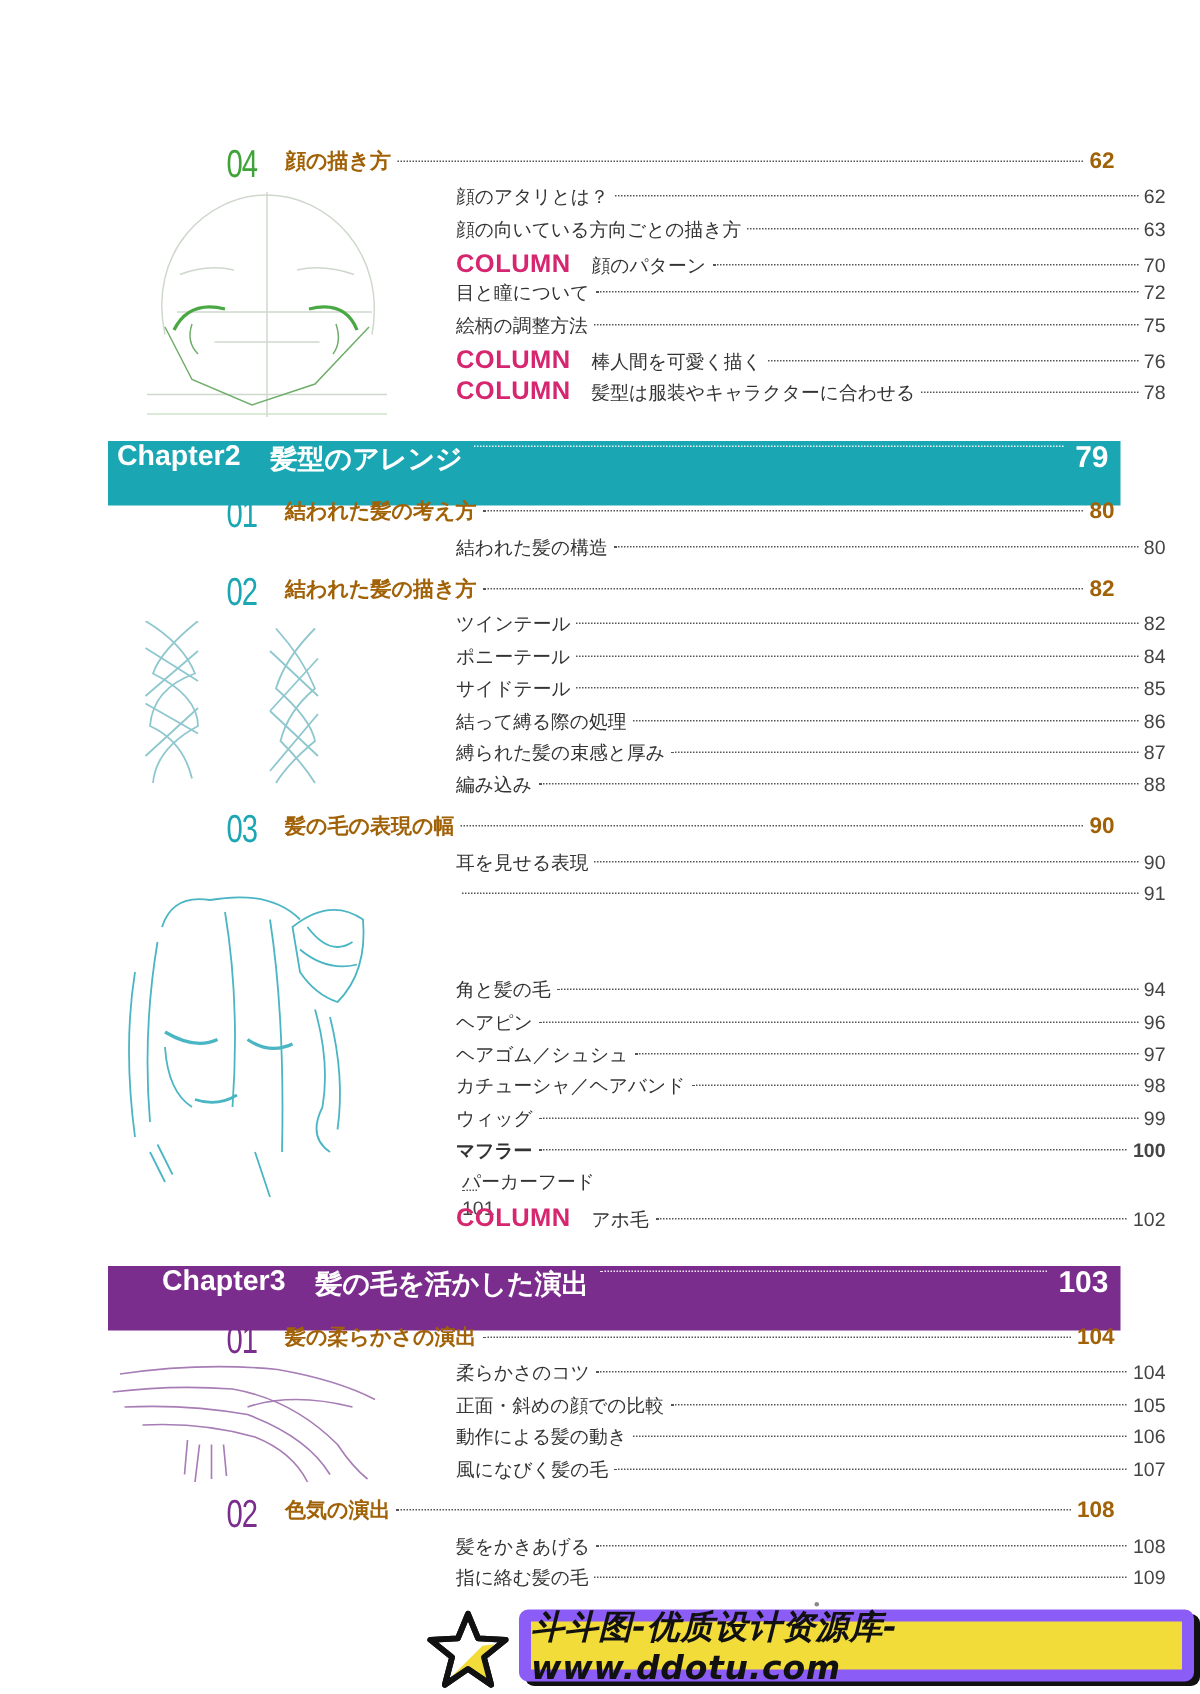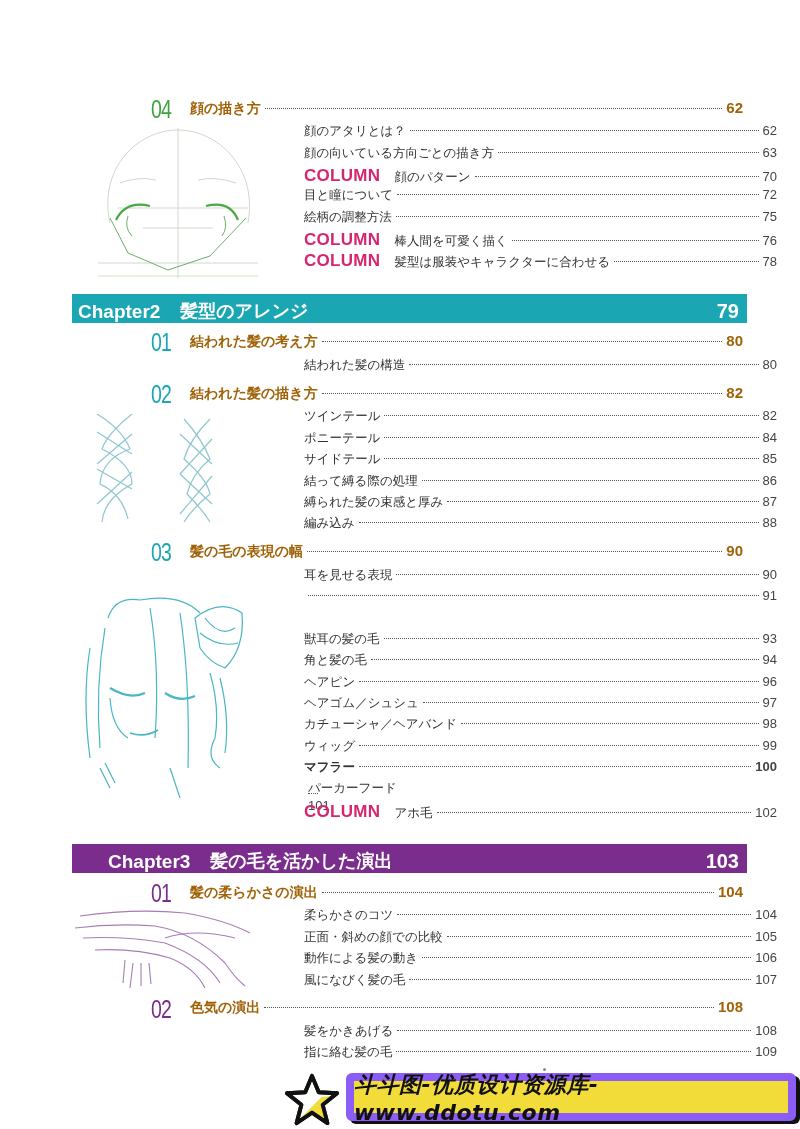--- a/index.html
+++ b/index.html
@@ -15,21 +15,21 @@
   .row .page-num { flex: 0 0 auto; text-align: right; font-family: "Liberation Sans", sans-serif; }
 
   .section-row { left: 190px; width: 553px; height: 22px; font-size: 14px; font-weight: bold; color: #a16207; }
   .section-row .page-num { font-size: 15px; }
   .sub-row { left: 276px; width: 473px; height: 20px; font-size: 12.5px; color: #333; margin-left: 28px; }
   .sub-row .page-num { font-size: 13px; color: #444; }
   .col-tag { font-family: "Liberation Sans", sans-serif; font-weight: bold; font-size: 17px; color: #d6266f; margin-right: 14px; letter-spacing: 0.3px; }
 
   .sec-num { position: absolute; font-family: "Liberation Sans Narrow", "Liberation Sans", sans-serif; font-size: 26px; line-height: 26px; letter-spacing: -1px; transform: scaleX(0.75); transform-origin: left center; }
 
-  .chapter-banner { position: absolute; left: 72px; width: 675px; height: 29px; display: flex; align-items: flex-end; color: #ffffff; padding: 0 8px 0 6px; }
+  .chapter-banner { position: absolute; left: 72px; width: 675px; height: 43px; display: flex; align-items: flex-start; color: #ffffff; padding: 0 8px 0 6px; }
   .chapter-banner .ch-label { font-family: "Liberation Sans", sans-serif; font-size: 19px; font-weight: bold; margin-right: 20px; }
   .chapter-banner .ch-title { font-size: 18px; font-weight: bold; }
   .chapter-banner .ch-leader { flex: 1 1 auto; border-bottom: 1.5px dotted rgba(255,255,255,0.9); margin: 0 8px; transform: translateY(3px); }
   .chapter-banner .ch-page { font-family: "Liberation Sans", sans-serif; font-size: 20px; font-weight: bold; }
 
   .illus { position: absolute; }
 
   
   .wm-star { position: absolute; left: 283px; top: 1072px; width: 58px; height: 56px; }
   .wm-box { position: absolute; left: 346px; top: 1073px; width: 450px; height: 48px; background: #f2dc3a; border: 8px solid #8b5cf6; border-radius: 6px; display: flex; align-items: center; justify-content: center; box-shadow: 4px 3px 0 #111; }
@@ -183,25 +183,20 @@
     <span class="page-num">90</span>
   </div>
   <div class="row sub-row" style="top:567px;">
     <span class="label">耳を見せる表現</span>
     <span class="leader"></span>
     <span class="page-num">90</span>
   </div>
   <div class="row sub-row" style="top:588px;">
     <span class="leader"></span>
     <span class="page-num">91</span>
-  </div>
-  <div class="row sub-row" style="top:631px;">
-    <span class="label">獣耳の髪の毛</span>
-    <span class="leader"></span>
-    <span class="page-num">93</span>
   </div>
   <div class="row sub-row" style="top:652px;">
     <span class="label">角と髪の毛</span>
     <span class="leader"></span>
     <span class="page-num">94</span>
   </div>
   <div class="row sub-row" style="top:674px;">
     <span class="label">ヘアピン</span>
     <span class="leader"></span>
     <span class="page-num">96</span>

